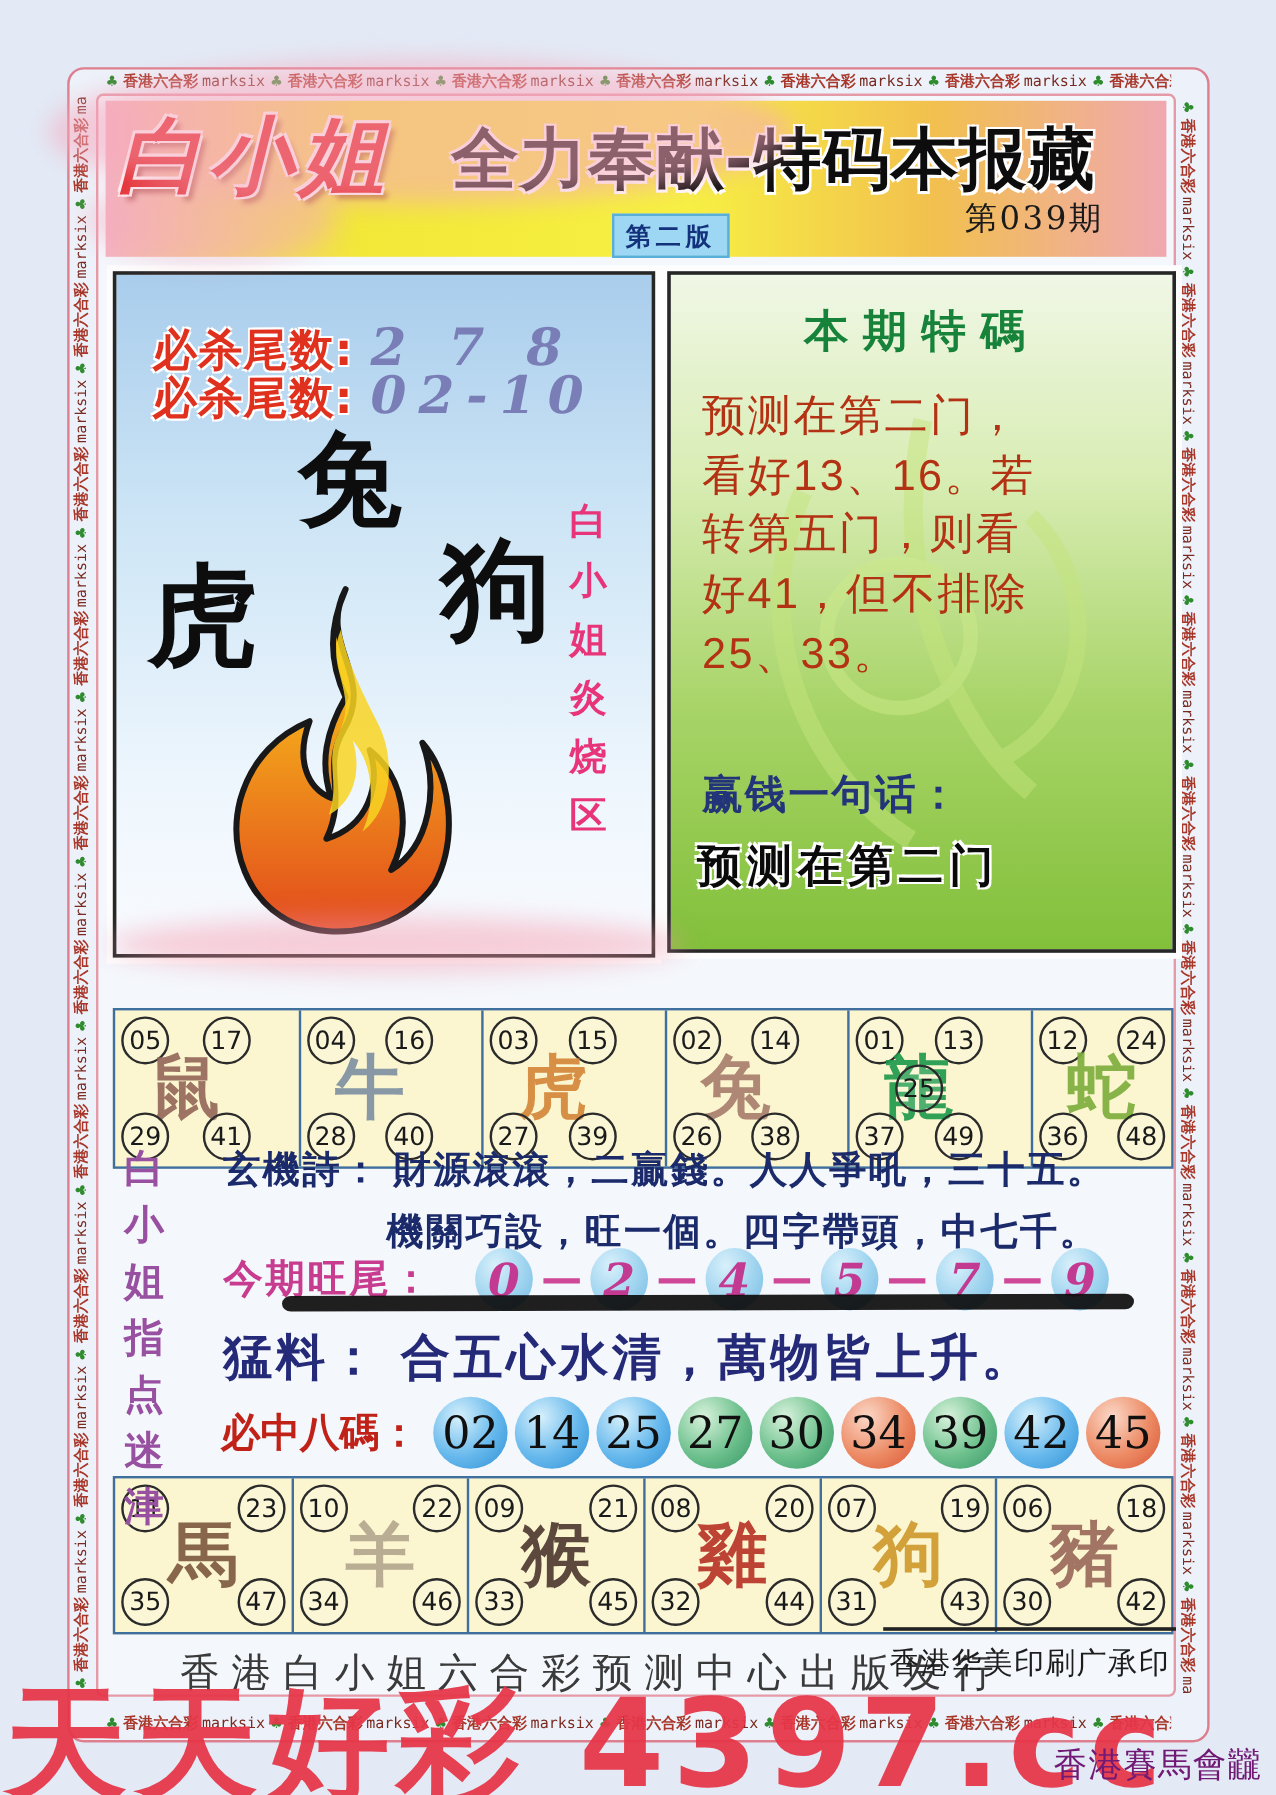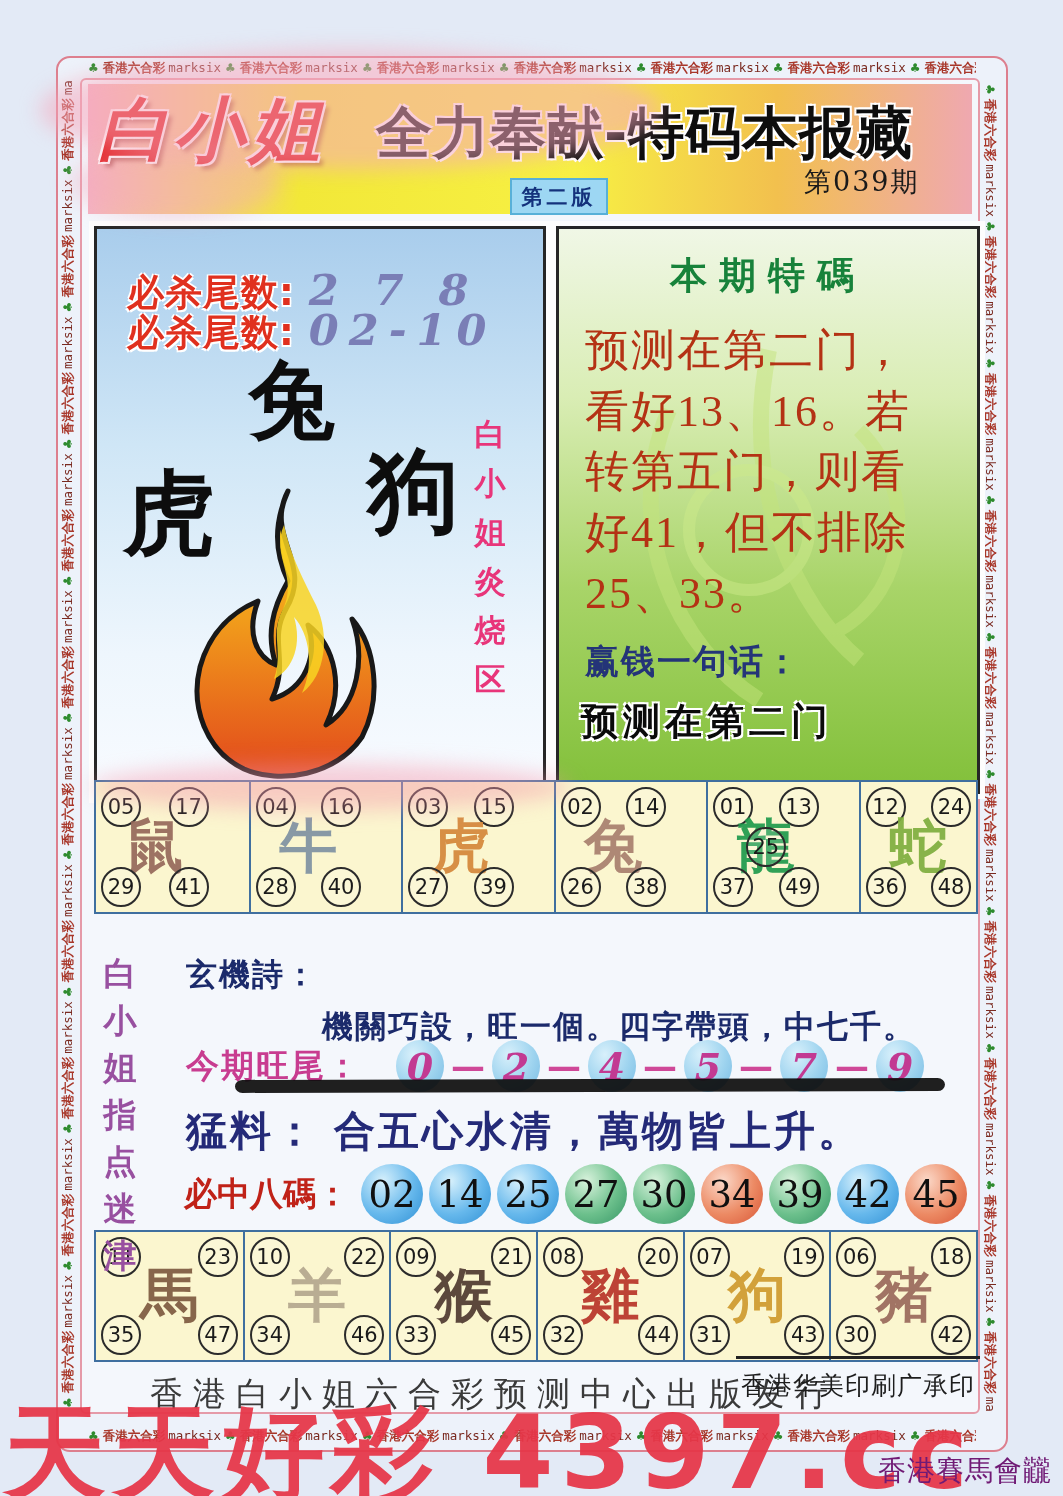--- a/index.html
+++ b/index.html
@@ -49,30 +49,30 @@
   .lp-side{position:absolute;left:374px;top:178px;width:38px;text-align:center;color:#e8357a;font-size:31px;font-weight:bold;}
   .lp-side .vch{margin:7px 0;}
 
   
   .rpanel{position:absolute;left:556px;top:226px;width:418px;height:562px;border:3px solid #262626;
     box-shadow:0 0 0 5px #fdfdfd;z-index:4;overflow:hidden;
     background:linear-gradient(180deg,#f0f7e6 0%,#d9edb4 30%,#a8d468 64%,#82c03a 100%);}
   .rp-wm{position:absolute;left:0;top:0;width:100%;height:100%;opacity:.5;}
   .rp-title{position:absolute;top:22px;width:100%;text-align:center;font-size:37px;font-weight:900;color:#17823a;
     letter-spacing:12px;font-family:"DejaVu Serif",serif;}
-  .rp-lines{position:absolute;left:26px;top:92px;font-size:44px;color:#b43214;font-family:Liberation Serif, serif;line-height:1.38;letter-spacing:2px;}
+  .rp-lines{position:absolute;left:26px;top:92px;font-size:36px;color:#b43214;font-family:Liberation Sans, sans-serif;line-height:1.38;letter-spacing:2px;}
   .rp-slogan-label{position:absolute;left:26px;top:410px;font-size:34px;font-weight:900;color:#243478;letter-spacing:2px;}
   .rp-slogan{position:absolute;left:22px;top:468px;font-size:37px;font-weight:900;color:#0a0a0a;letter-spacing:5px;
     font-family:"DejaVu Serif",serif;
     text-shadow:2px 2px 0 #fff,-2px -2px 0 #fff,2px -2px 0 #fff,-2px 2px 0 #fff;}
 
   
   .zstrip{position:absolute;left:94px;width:880px;border:2px solid #3f6f9f;background:#fbf6cf;
     display:grid;grid-template-columns:repeat(6,1fr);z-index:4;}
-  #ztop{top:780px;height:130px;gap:35px;}
+  #ztop{top:840px;height:130px;gap:35px;}
   #zbot{top:1230px;height:128px;}
   .zcell{position:relative;border-left:2px solid #3f6f9f;}
   .zcell:first-child{border-left:none;}
   .znum{position:absolute;width:36px;height:36px;border:2px solid #2b2b2b;border-radius:50%;
     display:flex;align-items:center;justify-content:center;font-size:21px;color:#1a1a1a;background:rgba(255,255,255,.15);}
   .tl{left:5px;top:5px;} .tr{right:5px;top:5px;} .bl{left:5px;bottom:5px;} .br{right:5px;bottom:5px;}
   .zmid{left:50%;top:50%;transform:translate(-50%,-50%);}
   .zglyph{position:absolute;left:50%;top:50%;transform:translate(-50%,-50%);font-size:58px;font-weight:bold;
     font-family:"DejaVu Serif",serif;opacity:.92;}
 
@@ -291,20 +291,21 @@
       <div class="vch">姐</div>
       <div class="vch">指</div>
       <div class="vch">点</div>
       <div class="vch">迷</div>
       <div class="vch">津</div>
     </div>
 
   <div class="poem">
     <div class="poem-l1">
       <span class="poem-label">玄機詩：</span>
+      <span>財源滾滾，二贏錢。人人爭吼，三十五。</span>
     </div>
     <div class="poem-l2">機關巧設，旺一個。四字帶頭，中七千。</div>
   </div>
 
   <div class="tails">
     <span class="tails-label">今期旺尾：</span>
     <span id="tails-nums" style="display:flex;align-items:center;">
         <span class="tnum">0</span>
         <span class="tdash">—</span>
         <span class="tnum">2</span>

